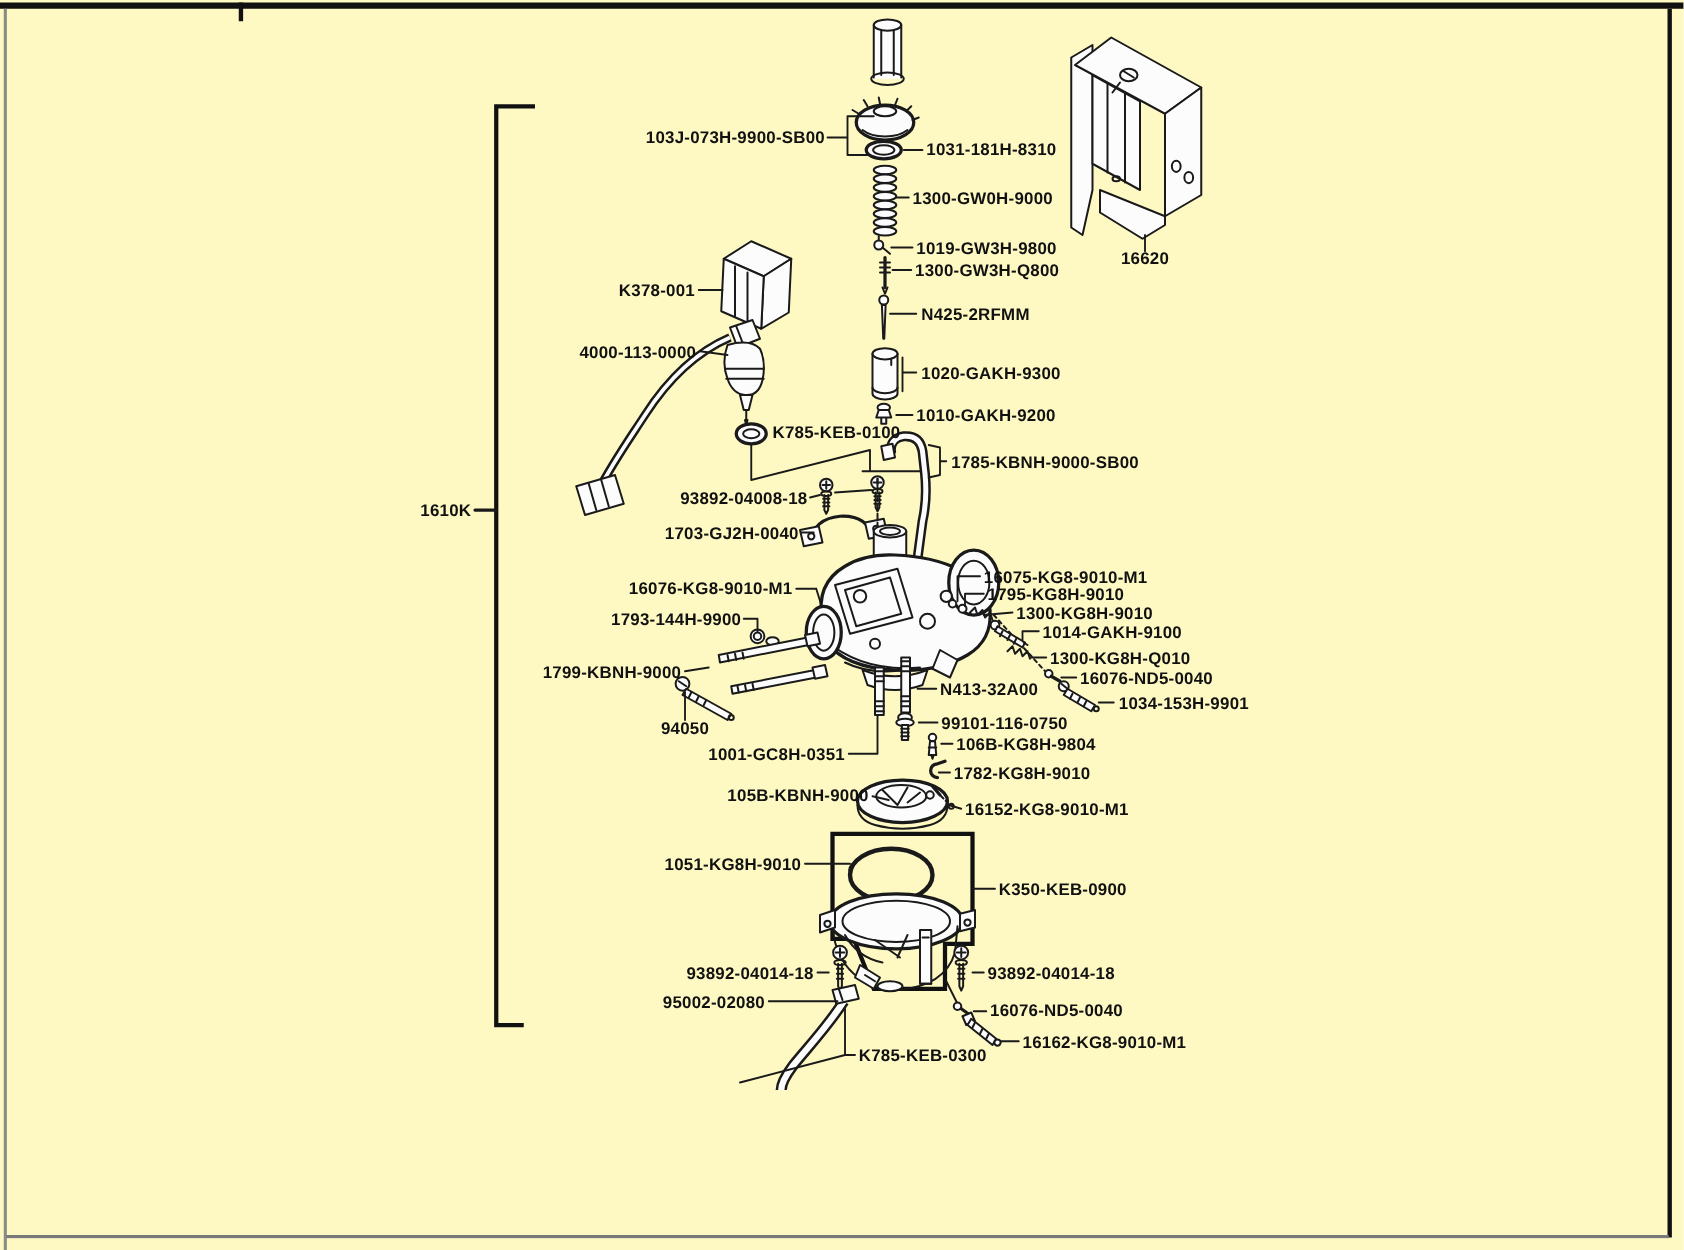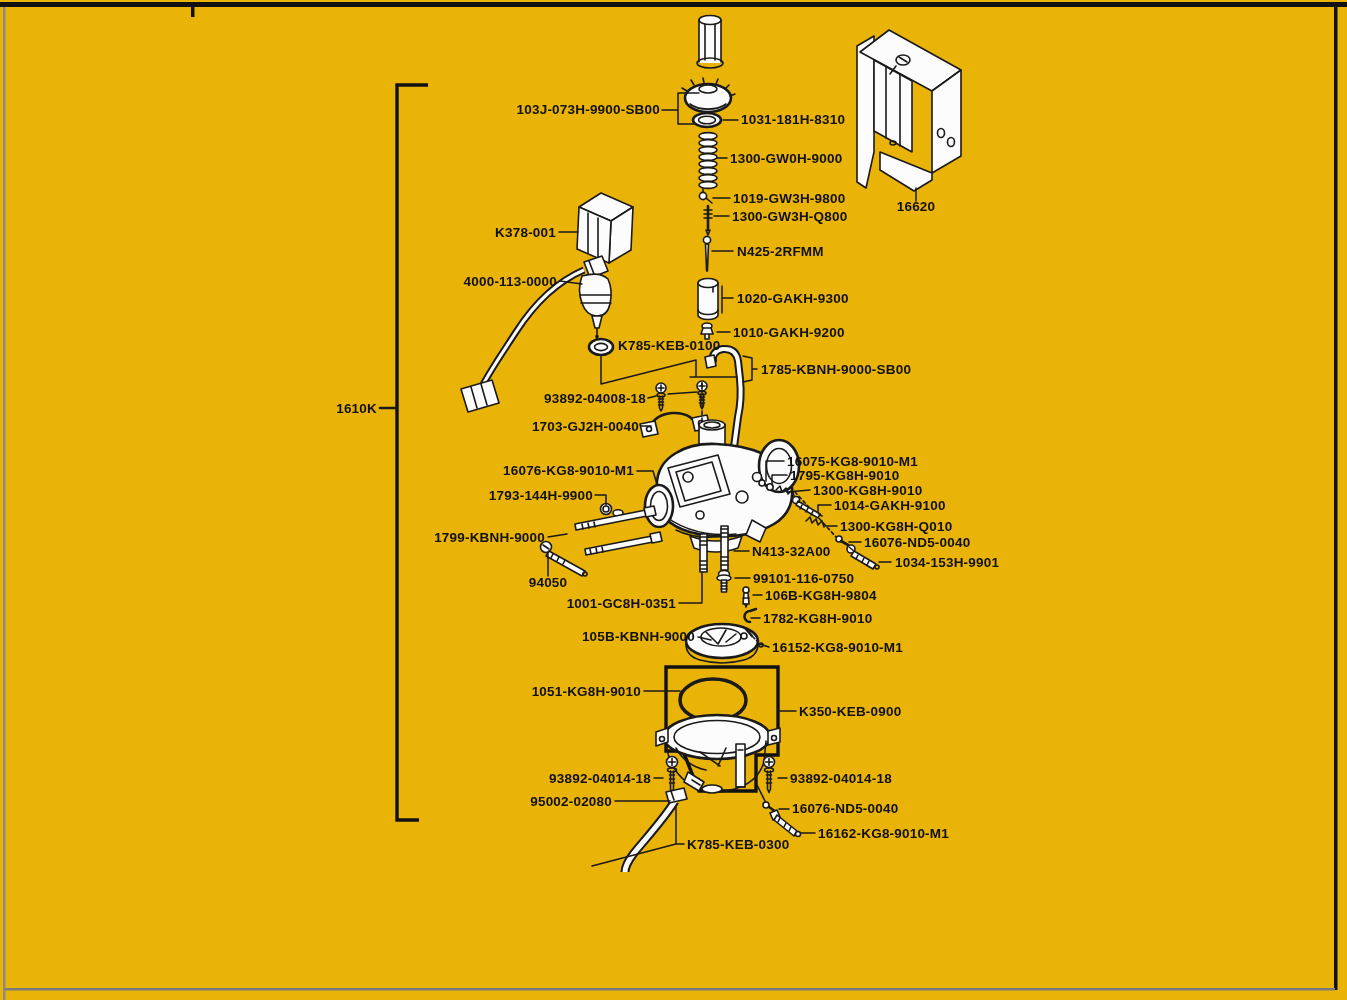--- a/index.html
+++ b/index.html
@@ -1,16 +1,16 @@
 <!DOCTYPE html>
 <html><head>
 <meta charset="utf-8">
 <style>
   html,body{margin:0;padding:0;background:#ffffff;}
-  .stage{position:relative;width:1347px;height:1000px;background:#eab308;overflow:hidden;
+  .stage{position:relative;width:1347px;height:1000px;background:#fef9c3;overflow:hidden;
          font-family:"Liberation Sans", sans-serif;}
   svg{display:block;}
   .ln{stroke:#1a1a1a;fill:none;stroke-width:1.6;stroke-linecap:round;stroke-linejoin:round;}
   .thk{stroke:#1a1a1a;fill:none;stroke-width:2.6;stroke-linecap:round;stroke-linejoin:round;}
   .xthk{stroke:#111;fill:none;stroke-width:3.4;stroke-linejoin:miter;}
   .fw{fill:#fcfcfc;}
   .ldr{stroke:#1a1a1a;stroke-width:1.5;fill:none;stroke-linecap:round;}
   .lbl{font:bold 13.5px "Liberation Sans", sans-serif;fill:#111;letter-spacing:.2px;}
 </style>
 </head>

